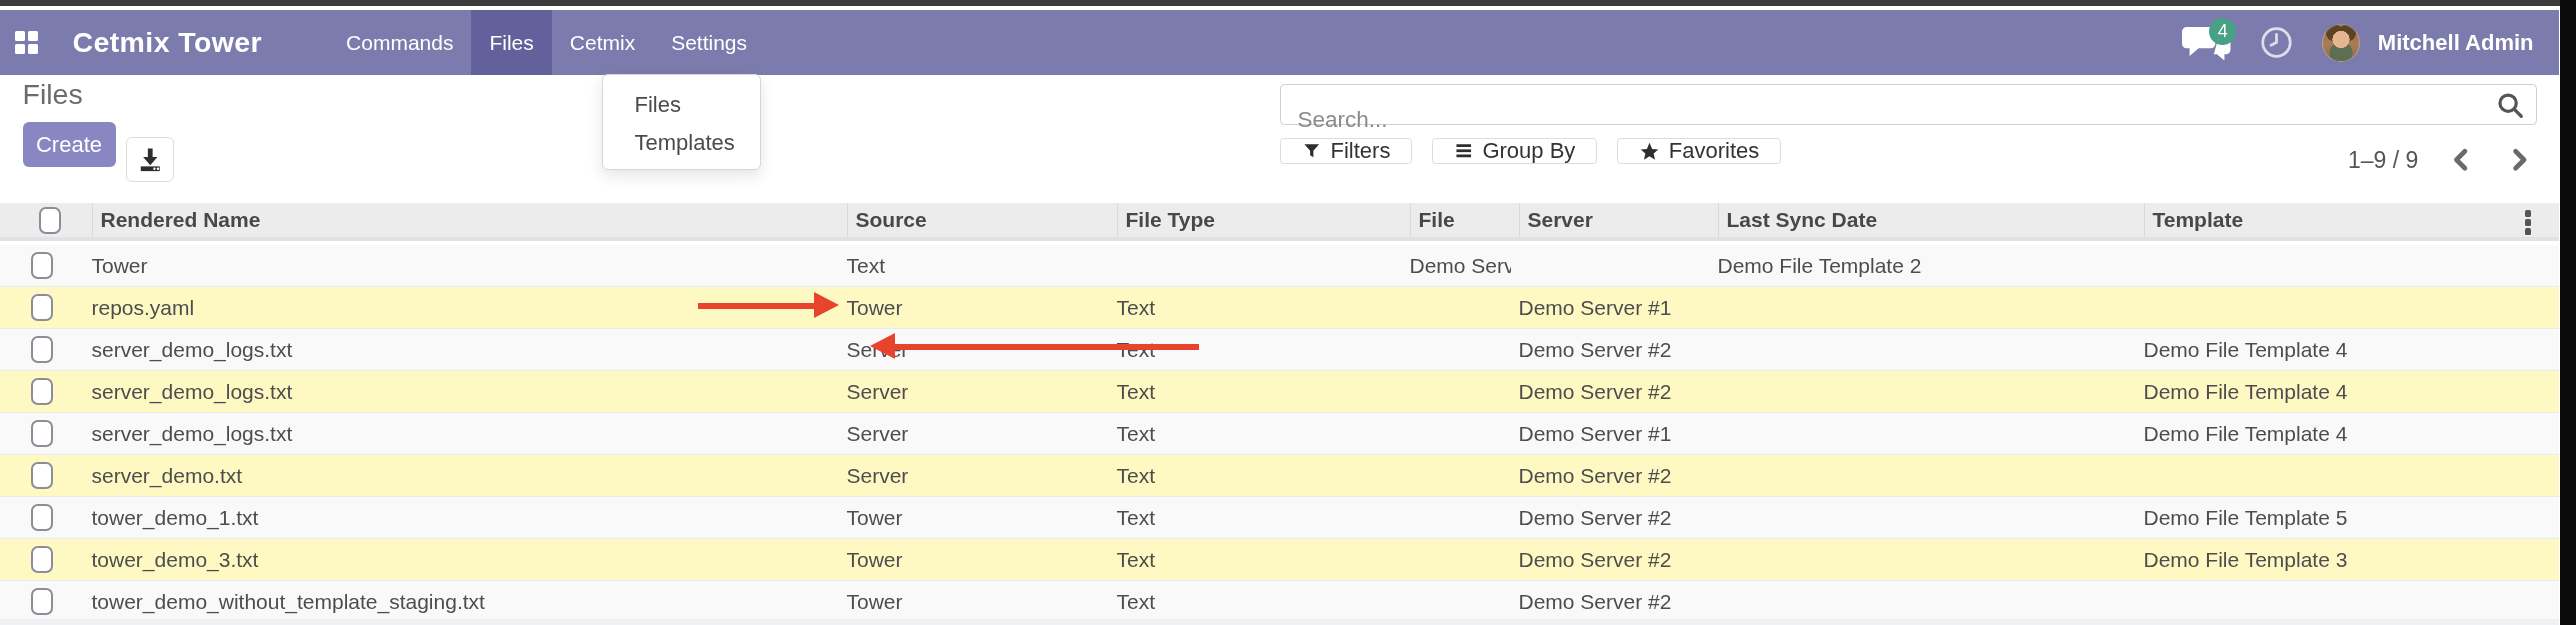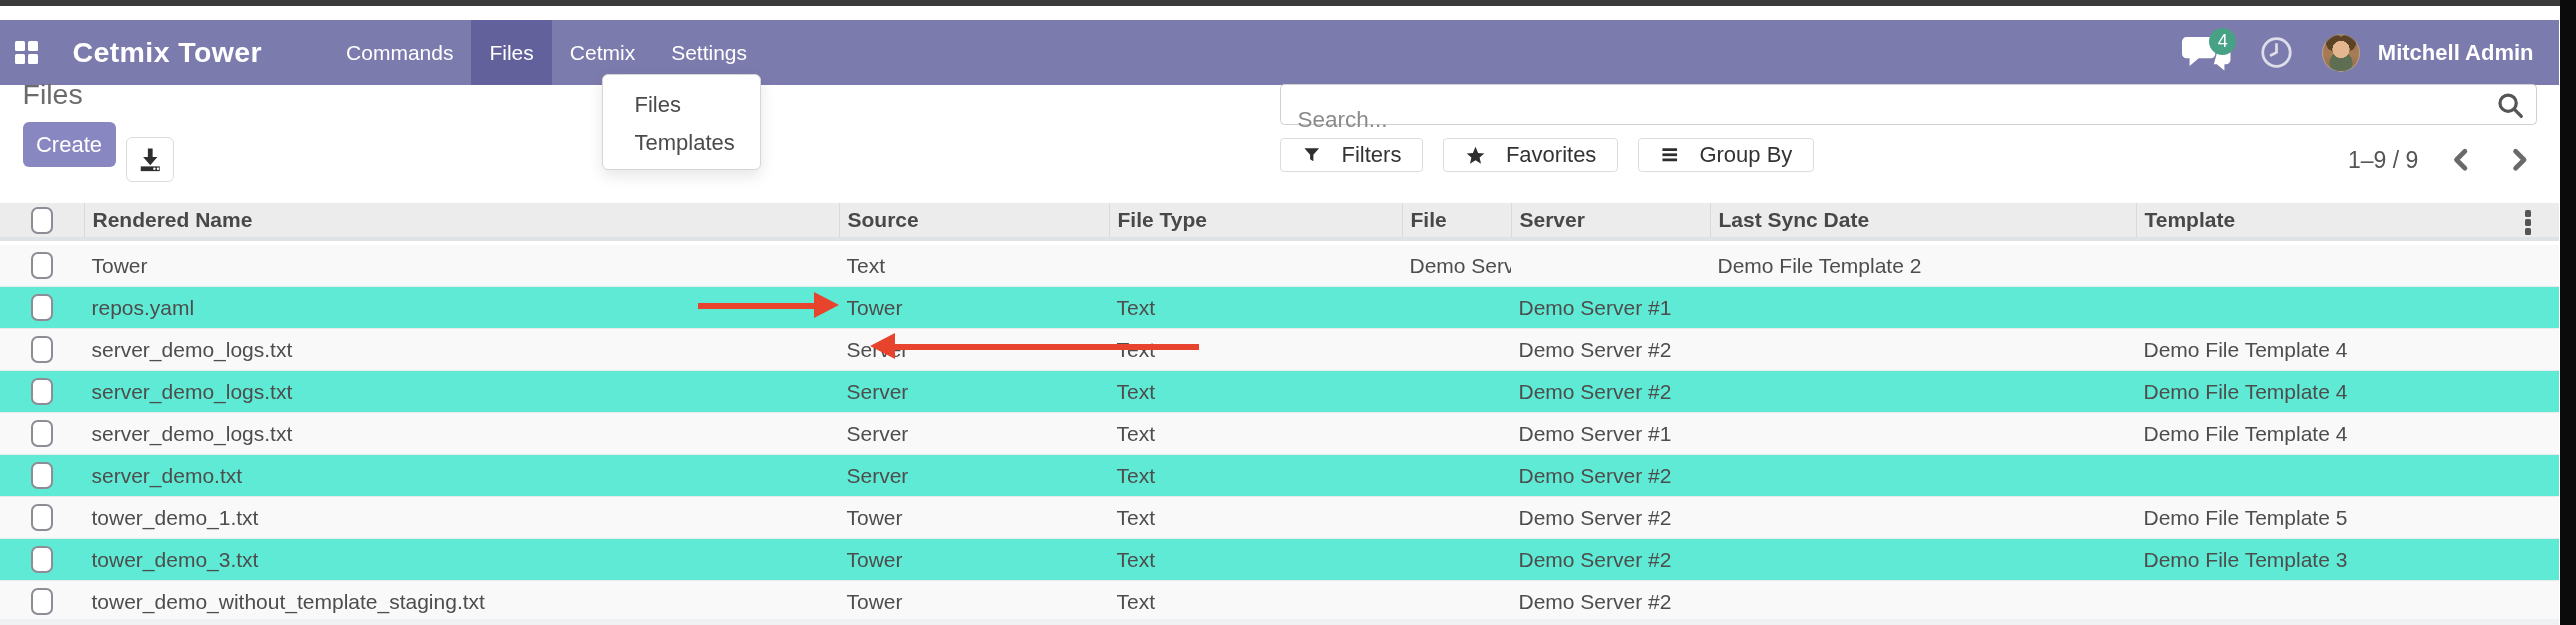--- a/index.html
+++ b/index.html
@@ -5,21 +5,21 @@
   * { margin:0; padding:0; box-sizing:border-box; }
   html,body { width:2576px; height:626px; overflow:hidden; background:#fff;
     font-family:"Liberation Sans","DejaVu Sans",sans-serif; }
   #stage { position:relative; width:2576px; height:626px; background:#fff; }
 
   
   .top-strip { position:absolute; left:0; top:0; width:2576px; height:6px; background:#3b3b3b; }
   .right-strip { position:absolute; right:0; top:0; width:16.5px; height:626px; background:#0b0b0b; }
 
   
-  .navbar { position:absolute; left:0; top:20px; width:2559px; height:65px;
+  .navbar { position:absolute; left:0; top:10px; width:2559px; height:65px;
     background:#7c7bad; display:flex; align-items:center; color:#fff; }
   .apps-grid { width:22.5px; height:22.5px; margin-left:15px; display:grid;
     grid-template-columns:9.8px 9.8px; grid-template-rows:9.8px 9.8px; gap:3px; cursor:pointer; }
   .apps-grid span { background:#fff; border-radius:1.5px; }
   .brand { font-size:28.5px; font-weight:700; margin-left:35px; letter-spacing:0.4px; cursor:pointer; }
   .nav-menu { display:flex; height:100%; margin-left:66px; }
   .nav-item { display:flex; align-items:center; padding:0 18px; font-size:21px; cursor:pointer; }
   .nav-item.active { background:#62619b; }
   .nav-right { margin-left:auto; margin-right:25.5px; display:flex; align-items:center; gap:28.5px; }
   .msg-wrap { position:relative; width:50px; height:38px; cursor:pointer; }
@@ -54,42 +54,42 @@
 
   .search-box { position:absolute; left:1280px; top:84px; width:1257px; height:41px;
     border:1.5px solid #cfcfcf; border-radius:4.5px; background:#fff; display:flex; align-items:center; }
   .search-box input { flex:1; border:none; outline:none; font-size:22.5px; color:#333;
     padding:0 0 0 16.5px; background:transparent; font-family:inherit;margin-top:31px; }
   .search-box input::placeholder { color:#8a8a8a; }
   .search-btn { width:53px; height:100%; display:flex; align-items:center; justify-content:center;
     background:none; border:none; cursor:pointer; }
 
   .filter-row { position:absolute; left:1280px; top:138px; display:flex; gap:19.5px; }
-  .fbtn { height:34px; padding:0 21px; background:#fff; border:1.5px solid #dcdcdc; border-radius:3.8px;
-    font-size:22px; color:#333; display:flex; align-items:center; gap:20px; cursor:pointer;
+  .fbtn { height:26px; padding:0 21px; background:#fff; border:1.5px solid #dcdcdc; border-radius:3.8px;
+    font-size:22px; color:#333; display:flex; align-items:center; gap:9px; cursor:pointer;
     font-family:inherit; }
 
   .pager { position:absolute; top:147px; left:2348px; display:flex; align-items:center; gap:30px; }
   .pager-text { font-size:23px; color:#555; }
   .pager-btn { background:none; border:none; cursor:pointer; width:27px; height:27px; }
 
   
   .grid-cols { display:grid;
     grid-template-columns:84px 755px 270px 293px 109px 199px 426px 1fr; }
   .thead { position:absolute; left:0; top:203px; width:2559px; height:38px;
-    background:#ececec; border-bottom:4.5px solid #dfe3e8; align-items:center; }
+    background:#ececec; border-bottom:4.5px solid #dfe3e8; align-items:center;padding-left:8px; }
   .th { font-size:21px; font-weight:700; color:#484848; padding:0 7.5px; height:34px;
     line-height:34px; border-left:1.5px solid #d9d9d9; white-space:nowrap; overflow:hidden; cursor:pointer; }
   .th.first { border-left:none; display:flex; align-items:center; justify-content:center; }
   .kebab { position:absolute; right:25.5px; top:6.8px; width:9px; height:25.5px; display:flex;
     flex-direction:column; justify-content:space-between; cursor:pointer; }
   .kebab span { width:6.8px; height:6.8px; background:#555; border-radius:1.5px; }
 
   .tbody { position:absolute; left:0; top:245px; width:2559px; }
-  .t-row { height:42px; border-bottom:1.5px solid #e8eaec; align-items:center; cursor:pointer; background:#5eead4; }
+  .t-row { height:42px; border-bottom:1.5px solid #e8eaec; align-items:center; cursor:pointer; background:#fef9c3; }
   .t-row:nth-child(odd) { background:#f9f9f9; }
   .td { font-size:21px; color:#4d4d4d; padding:0 7.5px; white-space:nowrap; overflow:hidden; }
   .td.first { display:flex; align-items:center; justify-content:center; }
   .checkbox { width:22.5px; height:27px; background:#fff; border:2.3px solid #8d8d97; border-radius:6.8px;
     cursor:pointer; }
   .below-table { position:absolute; left:0; top:619px; width:2559px; height:6.8px; background:#eff1f2; }
 
   
   .arrow { position:absolute; z-index:20; }
   .arrow .shaft { position:absolute; height:6px; background:#e8432c; top:10.5px; }
@@ -169,32 +169,32 @@
   </div>
 
   <div class="filter-row">
     <button class="fbtn">
       <svg width="19.5" height="19.5" viewBox="0 0 24 24" fill="#2e2e2e">
         <path d="M3 4h18l-7 8v8l-4-2.5V12z"></path>
       </svg>
       <span>Filters</span>
     </button>
     <button class="fbtn">
-      <svg width="21" height="21" viewBox="0 0 24 24" fill="#2e2e2e">
-        <path d="M12 2l3 7 7 .6-5.3 4.7 1.6 7L12 17.5 5.7 21.3l1.6-7L2 9.6 9 9z"></path>
-      </svg>
-      <span>Favorites</span>
-    </button>
-    <button class="fbtn">
       <svg width="19.5" height="19.5" viewBox="0 0 24 24" fill="#2e2e2e">
         <rect x="3" y="4" width="18" height="3.4"></rect>
         <rect x="3" y="10.3" width="18" height="3.4"></rect>
         <rect x="3" y="16.6" width="18" height="3.4"></rect>
       </svg>
       <span>Group By</span>
+    </button>
+    <button class="fbtn">
+      <svg width="21" height="21" viewBox="0 0 24 24" fill="#2e2e2e">
+        <path d="M12 2l3 7 7 .6-5.3 4.7 1.6 7L12 17.5 5.7 21.3l1.6-7L2 9.6 9 9z"></path>
+      </svg>
+      <span>Favorites</span>
     </button>
   </div>
 
   <div class="pager">
     <span class="pager-text">1–9 / 9</span>
     <button class="pager-btn">
       <svg width="25.5" height="25.5" viewBox="0 0 24 24" fill="none" stroke="#6a6a6a" stroke-width="4.4" stroke-linecap="round" stroke-linejoin="round">
         <path d="M15 4 7 12l8 8"></path>
       </svg>
     </button>

